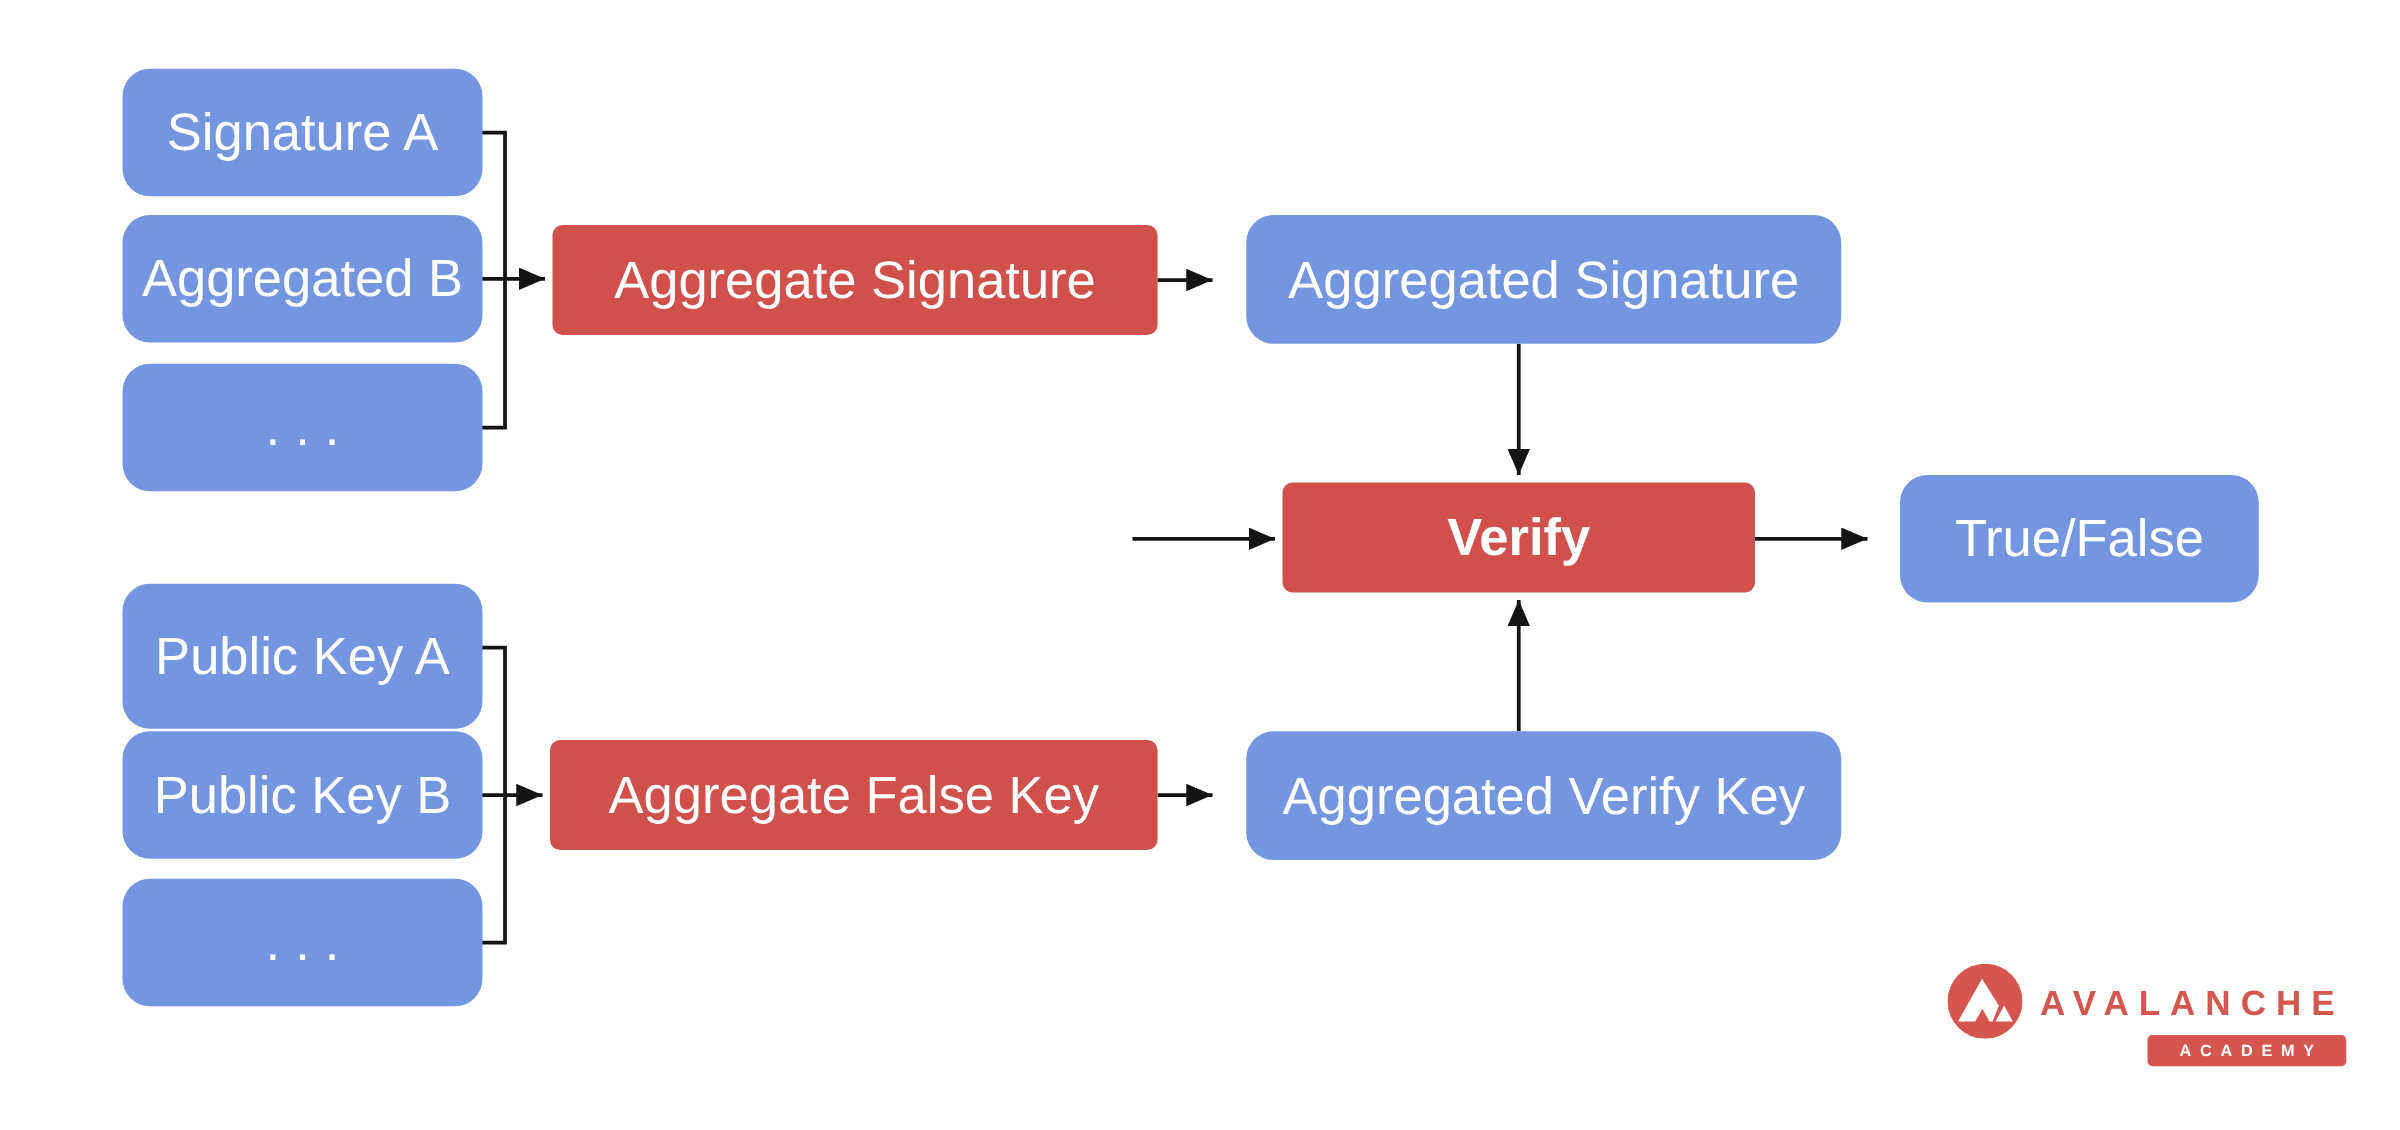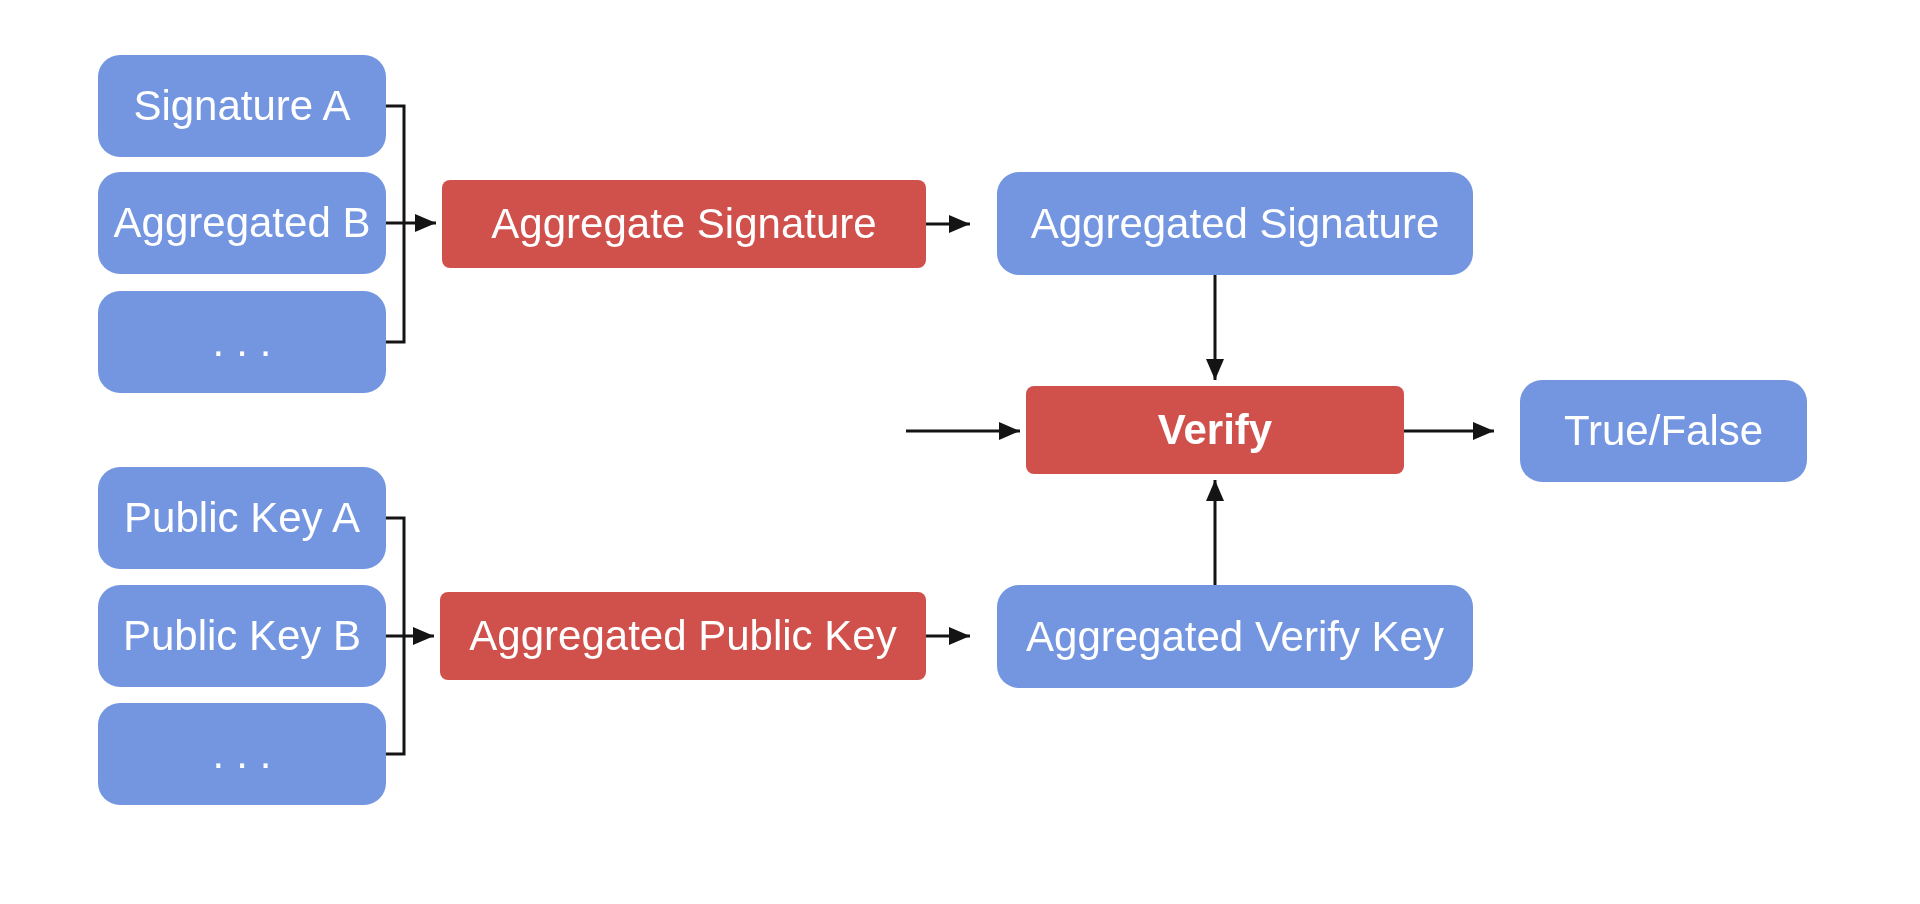--- a/index.html
+++ b/index.html
@@ -41,21 +41,21 @@
     background: #D0504C;
     border-radius: 8px;
   }
   .node.bold { font-weight: 700; }
   .node.dots { letter-spacing: 12px; padding-left: 12px; }
 
   
   .n-signature-a        { left:  78px; top:  55px; width: 288px; height: 102px; }
   .n-signature-b        { left:  78px; top: 172px; width: 288px; height: 102px; }
   .n-signature-dots     { left:  78px; top: 291px; width: 288px; height: 102px; }
-  .n-public-key-a       { left:  78px; top: 467px; width: 288px; height: 102px; }
+  .n-public-key-a       { left:  78px; top: 467px; width: 288px; height: 116px; }
   .n-public-key-b       { left:  78px; top: 585px; width: 288px; height: 102px; }
   .n-public-key-dots    { left:  78px; top: 703px; width: 288px; height: 102px; }
   .n-aggregate-signature  { left: 442px; top: 180px; width: 484px; height: 88px; }
   .n-aggregated-signature { left: 977px; top: 172px; width: 476px; height: 103px; }
   .n-message            { left: 620px; top: 380px; width: 286px; height: 102px; }
   .n-verify             { left:1026px; top: 386px; width: 378px; height: 88px; }
   .n-true-false         { left:1500px; top: 380px; width: 287px; height: 102px; }
   .n-aggregate-public-key  { left: 440px; top: 592px; width: 486px; height: 88px; }
   .n-aggregated-public-key { left: 977px; top: 585px; width: 476px; height: 103px; }
 
@@ -137,17 +137,26 @@
   <div class="node red n-aggregate-signature">Aggregate Signature</div>
   <div class="node blue n-aggregated-signature">Aggregated Signature</div>
 
   <div class="node red bold n-verify">Verify</div>
   <div class="node blue n-true-false">True/False</div>
 
   <div class="node blue n-public-key-a">Public Key A</div>
   <div class="node blue n-public-key-b">Public Key B</div>
   <div class="node blue dots n-public-key-dots">...</div>
 
-  <div class="node red n-aggregate-public-key">Aggregated Public Key</div>
+  <div class="node red n-aggregate-public-key">Aggregate False Key</div>
   <div class="node blue n-aggregated-public-key">Aggregated Verify Key</div>
 
+  <div class="logo">
+    <svg class="logo-mark" viewBox="0 0 100 100" xmlns="http://www.w3.org/2000/svg">
+      <circle cx="50" cy="50" r="50" fill="#D4564F"></circle>
+      <path fill="#ffffff" d="M46 20 L14 77 L37 77 L46.5 60 L56 77 L60 77 L68.5 56 Z"></path>
+      <path fill="#ffffff" d="M64 77 L87 77 L75.5 55.5 Z"></path>
+    </svg>
+    <div class="logo-brand">AVALANCHE</div>
+    <div class="logo-badge">ACADEMY</div>
+  </div>
 
 </div>
 
 </body></html>

